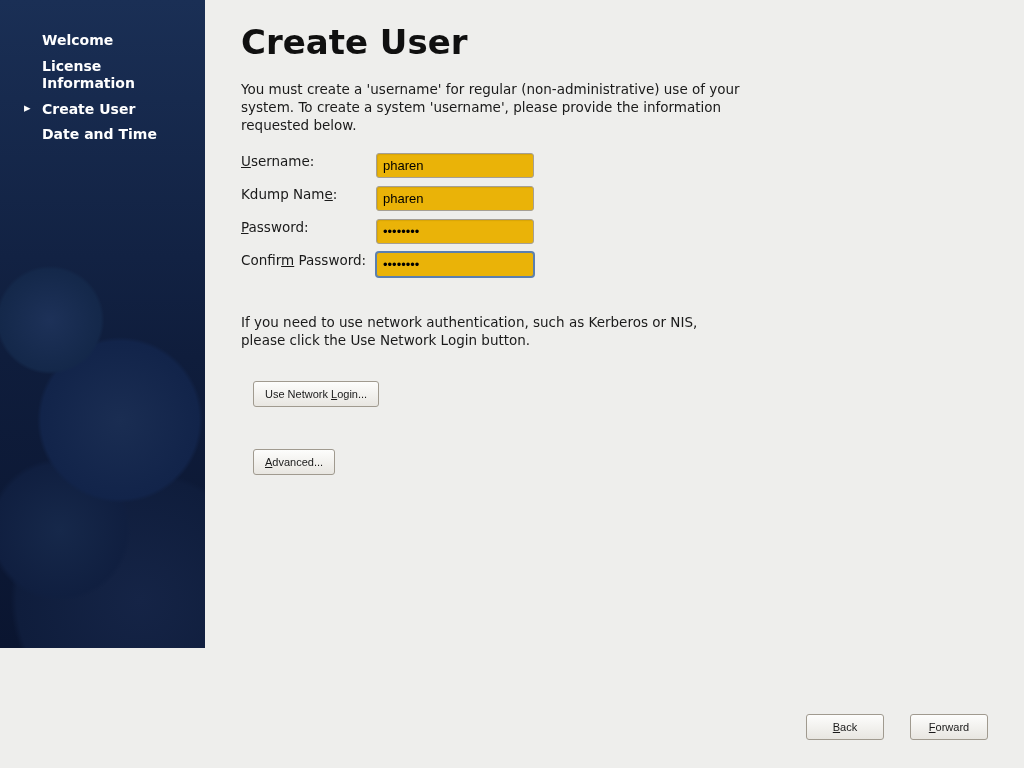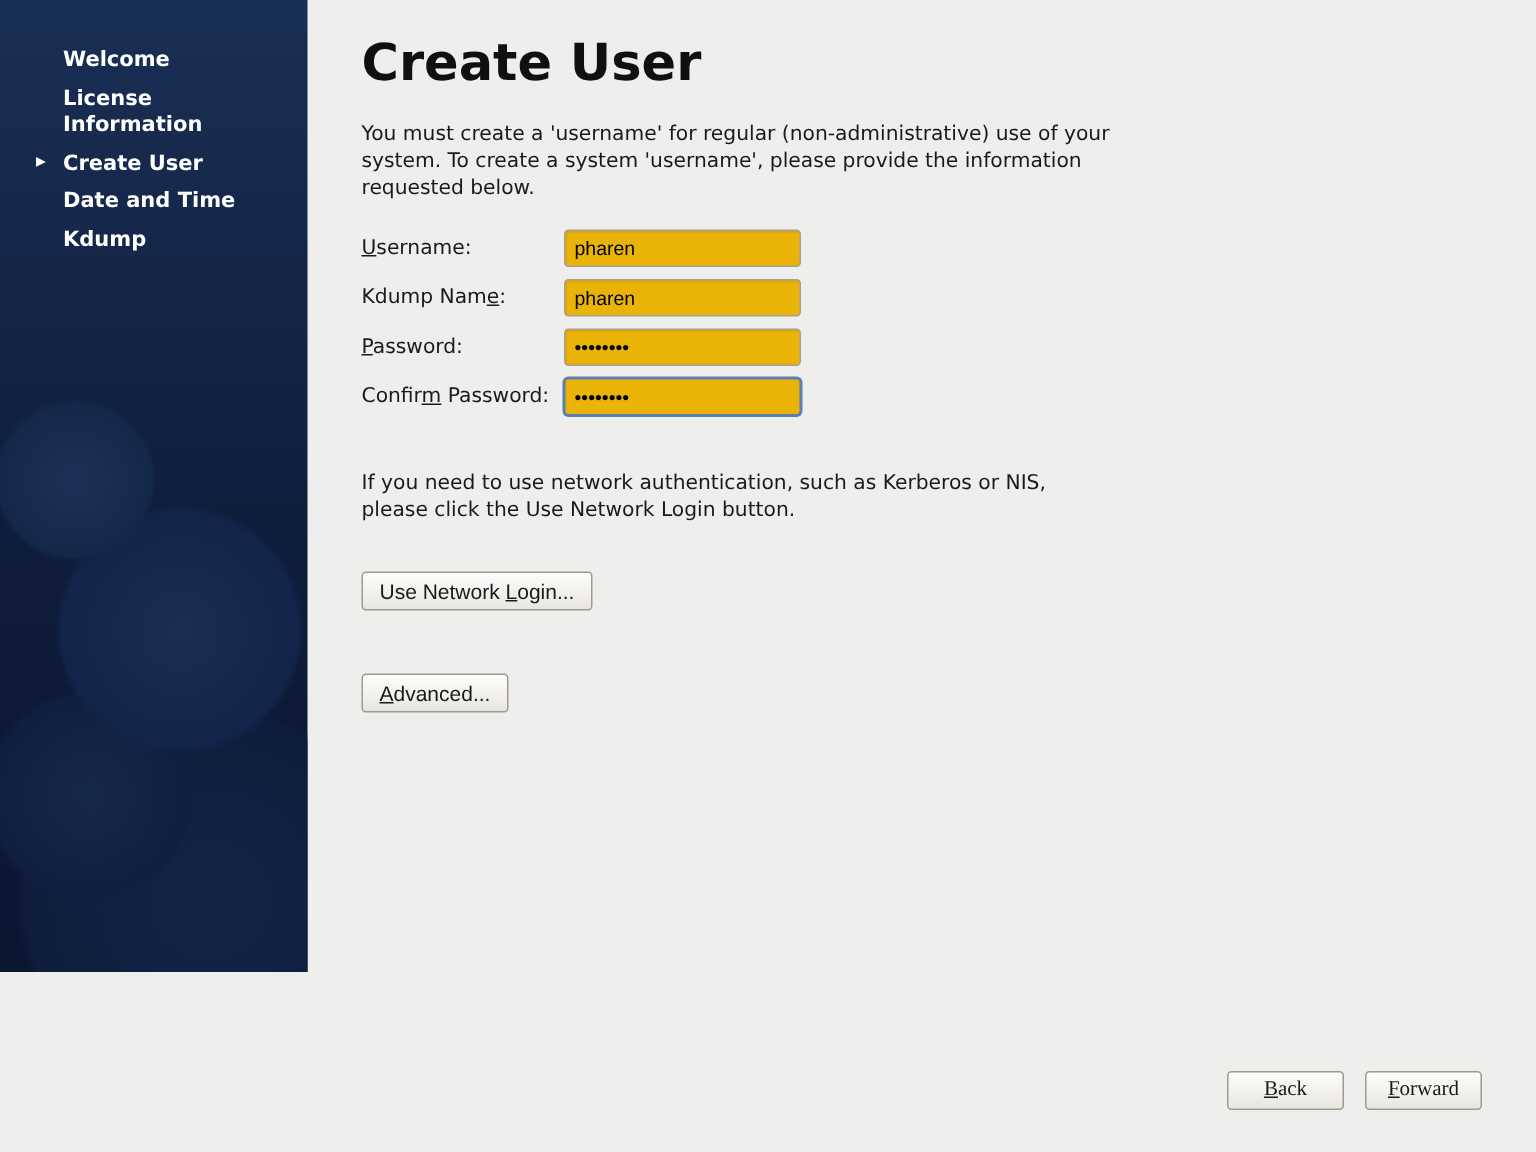--- a/index.html
+++ b/index.html
@@ -46,69 +46,69 @@
       margin-bottom: 18px;
     }
     .para {
       font-size: 13.5px;
       line-height: 1.35;
       max-width: 500px;
       margin-bottom: 18px;
     }
     .form-row {
       display: flex;
-      align-items: center;
+      align-items: flex-start;
       margin-bottom: 8px;
     }
     .form-label {
       width: 135px;
       font-size: 13.5px;
     }
     .mn { text-decoration: underline; }
     input[type=text], input[type=password] {
       width: 158px;
       height: 25px;
       padding: 2px 6px;
       font-size: 13px;
       background: #eab308;
       border: 1px solid #a59f94;
       border-radius: 3px;
       box-shadow: inset 1px 1px 1px rgba(0,0,0,0.08);
     }
     input.focused { border-color: #5a7fb0; box-shadow: 0 0 0 1px #5a7fb0; outline: none; }
     .spacer { height: 28px; }
     button.gtk {
-      font-size: 14px;
+      font-size: 11px;
       padding: 3px 11px;
       background: linear-gradient(#fdfdfc, #e8e6e1);
       border: 1px solid #a09a8f;
       border-radius: 3px;
       color: #1a1a1a;
       cursor: pointer;
       line-height: 18px;
+      margin-left: 12px;
     }
 
     .footer {
       position: absolute;
       bottom: 28px;
       right: 36px;
       display: flex;
       gap: 14px;
     }
-    .footer button.gtk { min-width: 78px; text-align: center; font-family: Liberation Serif, serif; }
+    .footer button.gtk { min-width: 78px; text-align: center; }
   </style>
 </head>
 <body>
 
 <div class="sidebar">
   <div class="sidebar-item"><span>Welcome</span></div>
   <div class="sidebar-item"><span>License Information</span></div>
   <div class="sidebar-item active"><span>Create User</span></div>
   <div class="sidebar-item"><span>Date and Time</span></div>
-  <div class="sidebar-item"><span>Kdump</span></div>
 </div>
 
 <div class="main">
   <h1 class="title">Create User</h1>
 
   <p class="para">You must create a 'username' for regular (non-administrative) use of your system.  To create a system 'username', please provide the information requested below.</p>
 
   <div class="form-row">
     <div class="form-label"><span class="mn">U</span><span>sername:</span></div>
     <input type="text" value="pharen" style="">

